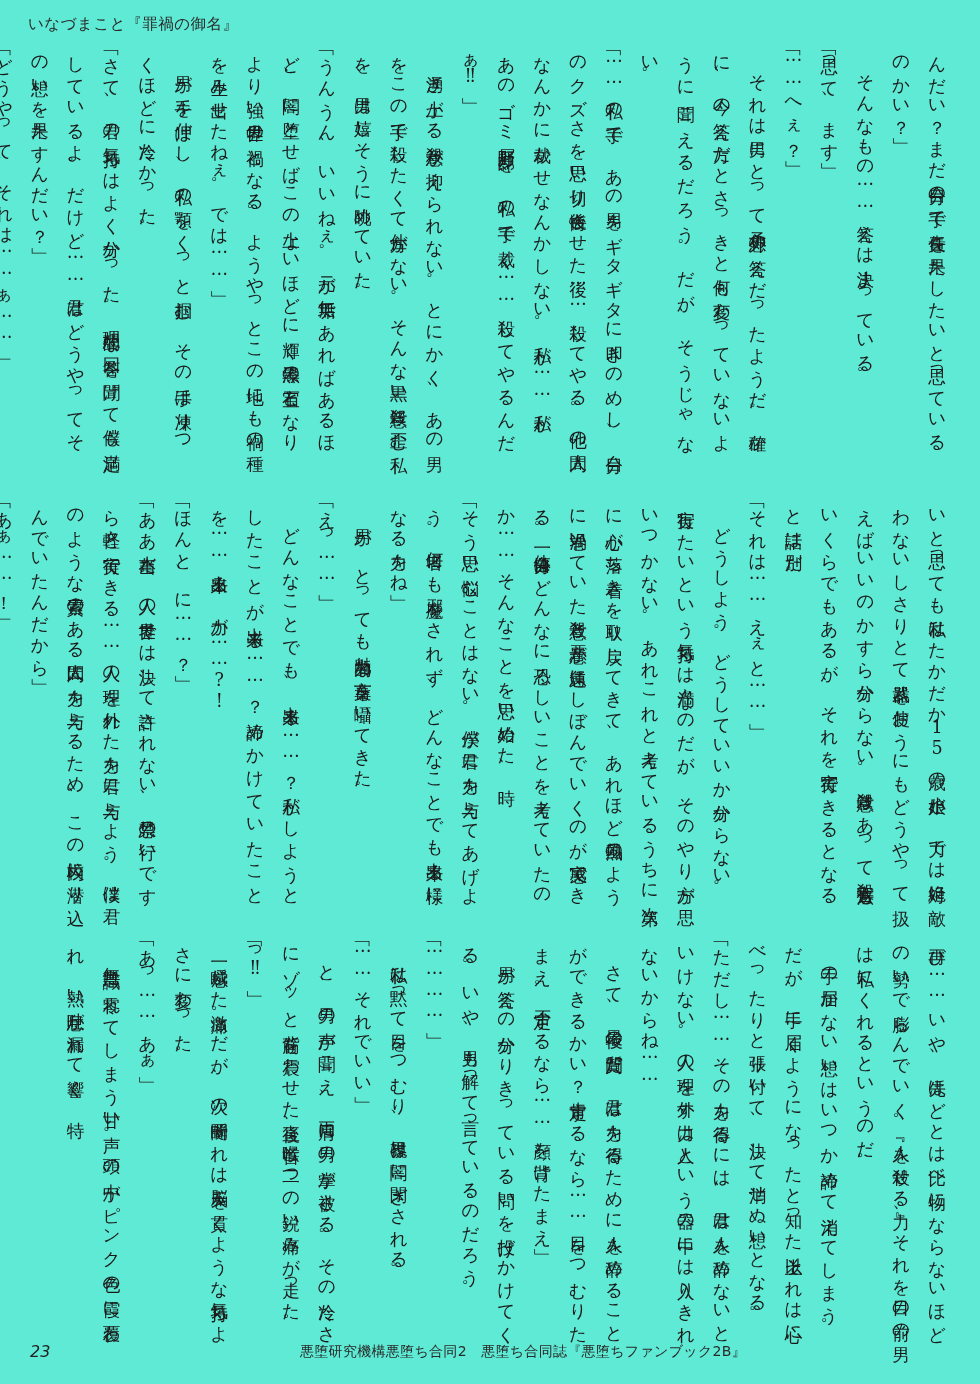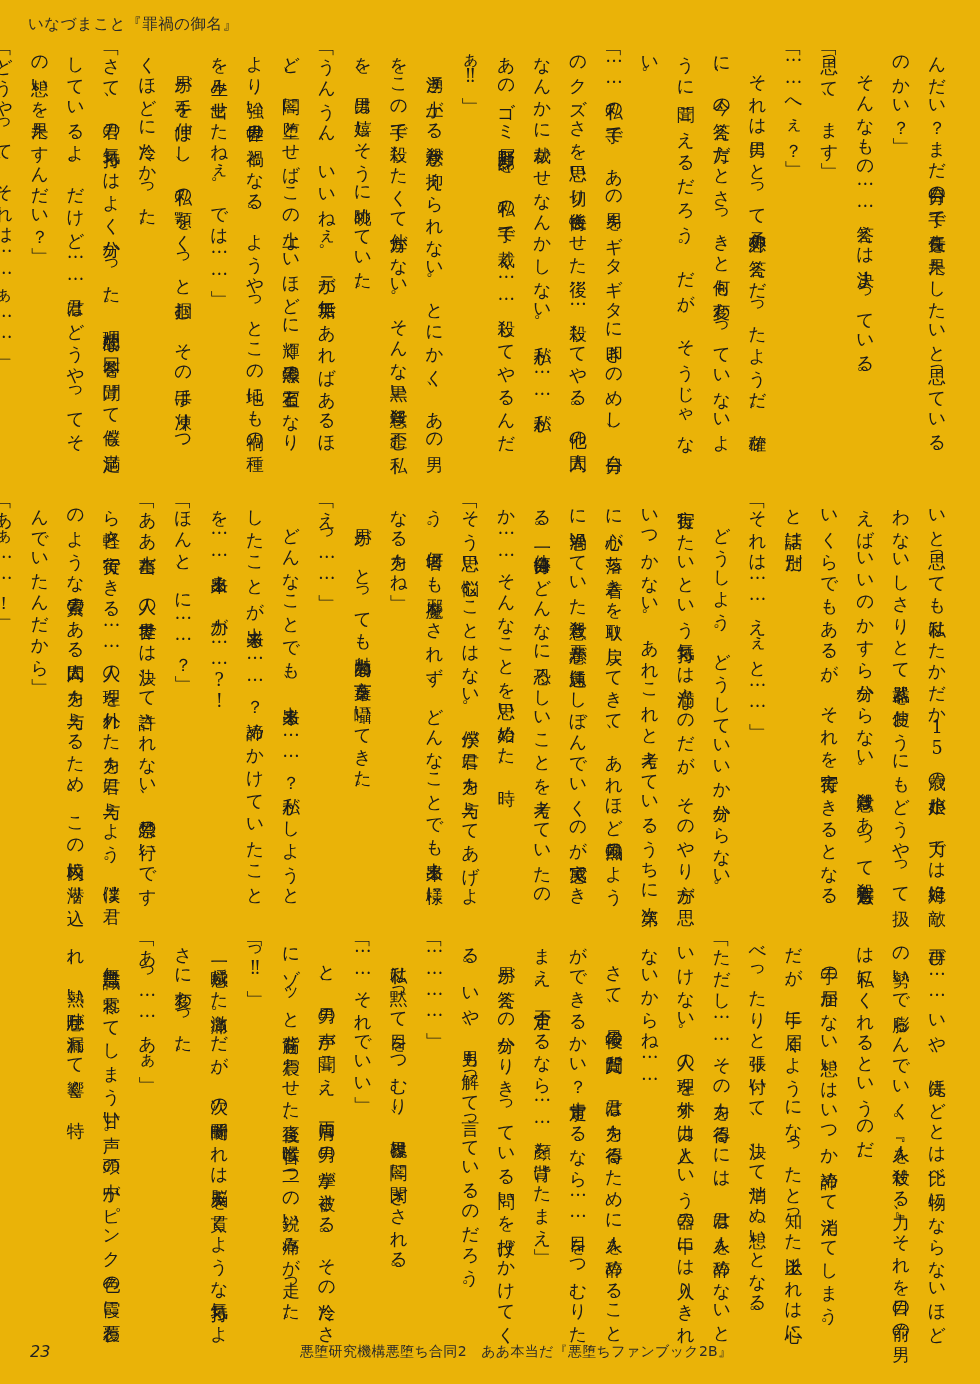--- a/index.html
+++ b/index.html
@@ -4,21 +4,21 @@
 <style>
   html, body {
     margin: 0;
     padding: 0;
     background: #ffffff;
   }
   #page {
     position: relative;
     width: 980px;
     height: 1384px;
-    background: #eab308;
+    background: #5eead4;
     overflow: hidden;
     font-family: "Liberation Serif", "DejaVu Serif", serif;
     color: #1d1d1d;
   }
 
   
   #header {
     position: absolute;
     top: 14px;
     left: 28px;
@@ -147,16 +147,16 @@
     <p class="no-indent">「……それでいい」</p>
     <p>と、男の声が聞こえ、両肩に男の掌が被さる。その冷たさにゾッと背筋を震わせた直後、喉首に二つの鋭い痛みが走った。</p>
     <p class="no-indent">「っ‼」</p>
     <p>一瞬感じた激痛。だが、次の瞬間それは脳天を貫くような気持ちよさに変わった。</p>
     <p class="no-indent">「あっ……あぁ」</p>
     <p>無意識に零れてしまう甘い声。頭の中がピンク色の霞に覆われ、熱い吐息が漏れて響く。特</p>
   </div>
 
   <div id="footer">
     <div id="page-number">23</div>
-    <div id="footer-title">悪堕研究機構悪堕ち合同2　ああ本当だ『悪堕ちファンブック2B』</div>
+    <div id="footer-title">悪堕研究機構悪堕ち合同2　悪堕ち合同誌『悪堕ちファンブック2B』</div>
   </div>
 
 </div>
 
 </body></html>

